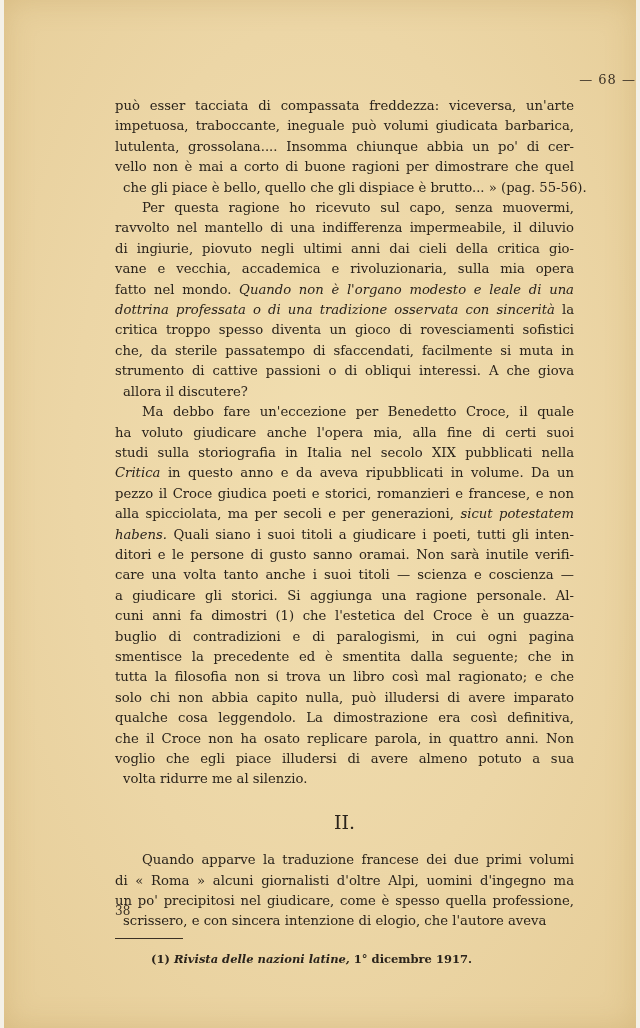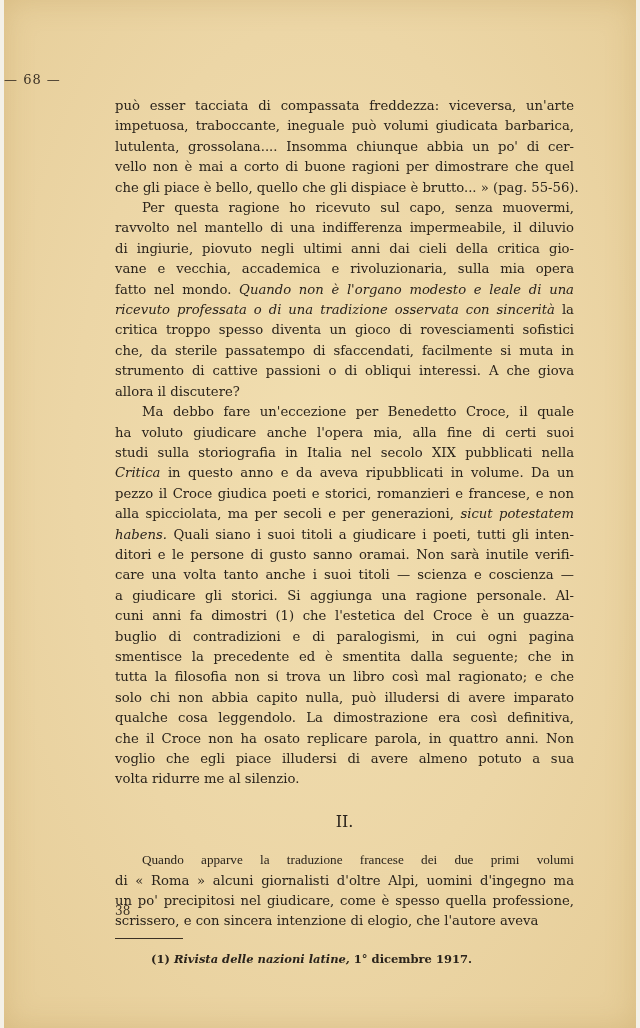--- a/index.html
+++ b/index.html
@@ -7,34 +7,34 @@
     width:640px; height:1028px; overflow:hidden;
     background:#f4f1e8;
     font-family:"DejaVu Serif", serif;
   }
   .page {
     position:absolute; left:4px; top:0; width:632px; height:1028px;
     background: radial-gradient(ellipse at 50% 45%, #f1deb0 0%, #ecd6a6 55%, #e6cd98 100%);
     box-shadow: inset 0 0 30px rgba(170,130,60,0.25);
   }
   .header {
-    position:absolute; top:72px; left:0; width:100%; text-align:left;
+    position:absolute; top:72px; left:0; width:100%; text-align:right;
     font-size:13px; color:#3a3024; letter-spacing:1px;
   }
   .body-text {
     position:absolute; left:111px; top:96px; width:459px;
     font-size:13.2px; line-height:20.4px; color:#2a231b;
     text-align:justify;
   }
   .body-text p { margin:0; }
   .line { display:block; text-align:justify; text-align-last:justify; white-space:nowrap; }
-  .line.last { text-align-last:left; }
+  .line.last { text-align-last:left;margin-left:8px; }
   em { font-style:italic; }
   .section {
-    text-align:center; margin:22px 0 18px 0; font-size:16px;
+    text-align:center; margin:22px 0 18px 0; font-size:19px;
   }
   .rule {
     width:68px; height:1px; background:#3a3024; margin:6px 0 10px 0;
   }
   .footnote { font-size:11.5px; padding-left:36px;font-weight:bold; }
   .folio {
     position:absolute; left:111px; top:904px; font-size:12px; color:#3a3024;
   }
 </style>
 </head>
@@ -51,21 +51,21 @@
           <span class="line"><span>lutulenta, grossolana.... Insomma chiunque abbia un po' di cer-</span></span>
           <span class="line"><span>vello non è mai a corto di buone ragioni per dimostrare che quel</span></span>
           <span class="line last"><span>che gli piace è bello, quello che gli dispiace è brutto... » (pag. 55-56).</span></span>
         </p>
         <p>
           <span class="line" style="text-indent: 27px;"><span>Per questa ragione ho ricevuto sul capo, senza muovermi,</span></span>
           <span class="line"><span>ravvolto nel mantello di una indifferenza impermeabile, il diluvio</span></span>
           <span class="line"><span>di ingiurie, piovuto negli ultimi anni dai cieli della critica gio-</span></span>
           <span class="line"><span>vane e vecchia, accademica e rivoluzionaria, sulla mia opera</span></span>
           <span class="line"><span>fatto nel mondo. </span><em>Quando non è l'organo modesto e leale di una</em></span>
-          <span class="line"><em>ricevuto professata o di una tradizione osservata con sincerità</em><span> la</span></span>
+          <span class="line"><em>dottrina professata o di una tradizione osservata con sincerità</em><span> la</span></span>
           <span class="line"><span>critica troppo spesso diventa un gioco di rovesciamenti sofistici</span></span>
           <span class="line"><span>che, da sterile passatempo di sfaccendati, facilmente si muta in</span></span>
           <span class="line"><span>strumento di cattive passioni o di obliqui interessi. A che giova</span></span>
           <span class="line last"><span>allora il discutere?</span></span>
         </p>
         <p>
           <span class="line" style="text-indent: 27px;"><span>Ma debbo fare un'eccezione per Benedetto Croce, il quale</span></span>
           <span class="line"><span>ha voluto giudicare anche l'opera mia, alla fine di certi suoi</span></span>
           <span class="line"><span>studi sulla storiografia in Italia nel secolo XIX pubblicati nella</span></span>
           <span class="line"><em>Critica</em><span> in questo anno e da aveva ripubblicati in volume. Da un</span></span>
@@ -82,21 +82,21 @@
           <span class="line"><span>solo chi non abbia capito nulla, può illudersi di avere imparato</span></span>
           <span class="line"><span>qualche cosa leggendolo. La dimostrazione era così definitiva,</span></span>
           <span class="line"><span>che il Croce non ha osato replicare parola, in quattro anni. Non</span></span>
           <span class="line"><span>voglio che egli piace illudersi di avere almeno potuto a sua</span></span>
           <span class="line last"><span>volta ridurre me al silenzio.</span></span>
         </p>
       </div>
     <div class="section">II.</div>
     <div id="paras2">
         <p>
-          <span class="line" style="text-indent: 27px; font-family: Liberation Serif, serif;"><span>Quando apparve la traduzione francese dei due primi volumi</span></span>
+          <span class="line" style="text-indent: 27px;"><span>Quando apparve la traduzione francese dei due primi volumi</span></span>
           <span class="line"><span>di « Roma » alcuni giornalisti d'oltre Alpi, uomini d'ingegno ma</span></span>
           <span class="line"><span>un po' precipitosi nel giudicare, come è spesso quella professione,</span></span>
           <span class="line last"><span>scrissero, e con sincera intenzione di elogio, che l'autore aveva</span></span>
         </p>
       </div>
     <div class="rule"></div>
     <div class="footnote">
       <span>(1)</span>
       <em>Rivista delle nazioni latine,</em><span> 1° dicembre 1917.</span>
     </div>

